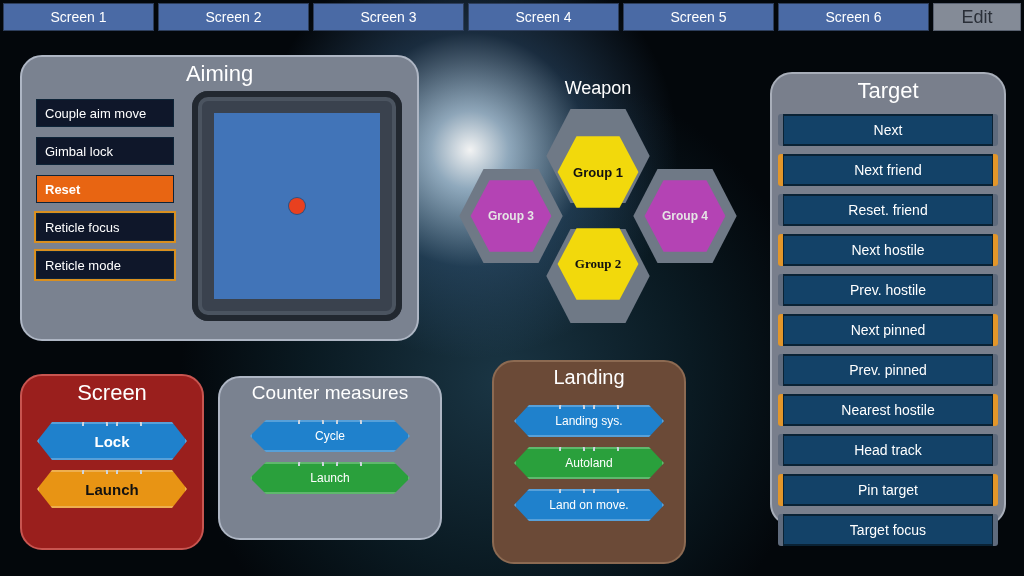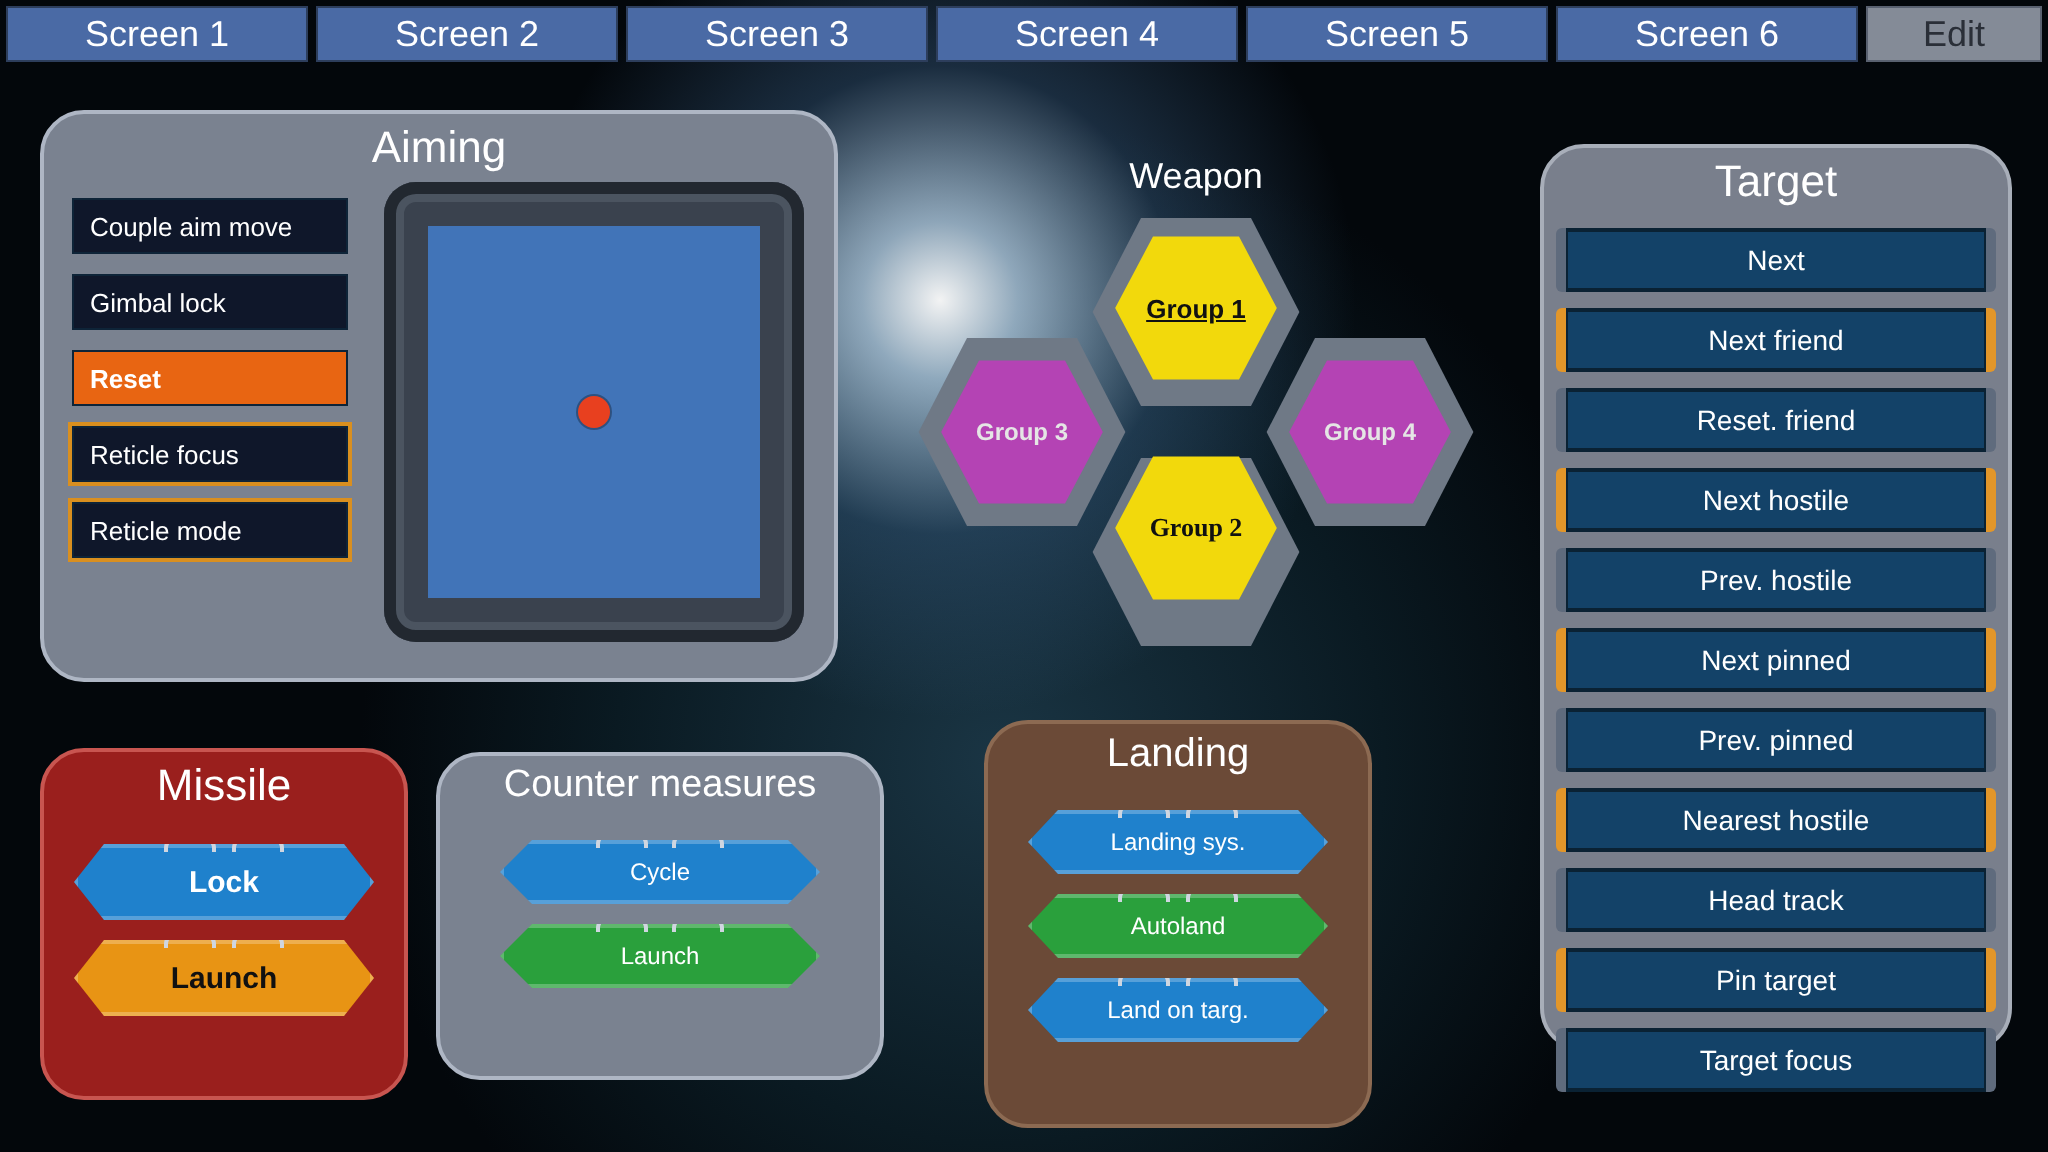--- a/index.html
+++ b/index.html
@@ -4,21 +4,21 @@
 <style>
   html, body { margin:0; padding:0; width:1024px; height:576px; overflow:hidden;
     font-family: Arial, Helvetica, sans-serif; background:#000; }
   .stage { position:relative; width:1024px; height:576px;
     background: radial-gradient(circle 260px at 470px 150px, rgba(255,255,255,.95) 0%, rgba(200,230,255,.7) 15%, rgba(60,100,140,.4) 45%, rgba(0,0,0,0) 80%),
                 radial-gradient(circle 320px at 500px 380px, #1a3544 0%, #0a1a22 60%, rgba(0,0,0,0) 100%),
                 #03070b; }
 
   
   .tabs { position:absolute; top:3px; left:3px; right:3px; height:28px; display:flex; gap:4px; }
-  .tab  { flex:1; background:#4a6aa5; color:#fff; font-size:18px; display:flex; align-items:center; justify-content:center; border:1px solid #2d3e5c; cursor:pointer; }
+  .tab  { flex:1; background:#4a6aa5; color:#fff; font-size:14px; display:flex; align-items:center; justify-content:center; border:1px solid #2d3e5c; cursor:pointer; }
   .tab-edit { flex:0 0 86px; background:#848b97; color:#2a2f38; font-size:18px; display:flex; align-items:center; justify-content:center; border:1px solid #596170; cursor:pointer; }
 
   
   .panel { position:absolute; border-radius:22px; }
   .panel-title { color:#fff; font-size:22px; text-align:center; padding:4px 0 6px; }
 
   .aiming { left:20px; top:55px; width:395px; height:282px; background:#7a8290; border:2px solid #aeb6c4; }
   .aiming .col { position:absolute; left:14px; top:42px; width:138px; display:flex; flex-direction:column; gap:10px; }
   .aim-btn { height:26px; border:1px solid #0e2438; display:flex; align-items:center; padding:0 8px; font-size:13px; color:#fff; cursor:pointer; }
   .aim-blue { background:#0f172a; }
@@ -92,45 +92,45 @@
       <div class="aim-btn aim-blue framed">Reticle mode</div>
     </div>
     <div class="reticle-box">
       <div class="reticle-blue">
         <div class="reticle-dot"></div>
       </div>
     </div>
   </div>
 
   <div class="panel missile">
-    <div class="panel-title">Missile</div>
+    <div class="panel-title">Screen</div>
     <div class="loz blue">Lock</div>
     <div class="loz orange">Launch</div>
   </div>
 
   <div class="panel cm">
     <div class="panel-title" style="font-size:19px">Counter measures</div>
     <div class="loz blue">Cycle</div>
     <div class="loz green">Launch</div>
   </div>
 
   <div class="panel landing">
     <div class="panel-title" style="font-size:20px">Landing</div>
     <div class="loz blue">Landing sys.</div>
     <div class="loz green">Autoland</div>
-    <div class="loz blue">Land on targ.</div>
+    <div class="loz blue">Land on move.</div>
   </div>
 
   <div class="weapon-wrap">
     <div class="weapon-title">Weapon</div>
     <div class="hex-bg" style="left:105px; top:28px;"></div>
     <div class="hex-bg" style="left:105px; top:148px;"></div>
     <div class="hex-bg" style="left:18px;  top:88px;"></div>
     <div class="hex-bg" style="left:192px; top:88px;"></div>
-    <div class="hex yellow" style="left:117px; top:38px;text-decoration:underline;">Group 1</div>
+    <div class="hex yellow" style="left:117px; top:56px;">Group 1</div>
     <div class="hex yellow" style="left:117px; top:148px;font-family:Liberation Serif, serif;">Group 2</div>
     <div class="hex purple" style="left:30px;  top:100px;">Group 3</div>
     <div class="hex purple" style="left:204px; top:100px;">Group 4</div>
   </div>
 
   <div class="panel target">
     <div class="panel-title">Target</div>
     <div class="tgt-col" id="tgt-col">
         <div class="tgt-btn noframe">Next</div>
         <div class="tgt-btn">Next friend</div>

